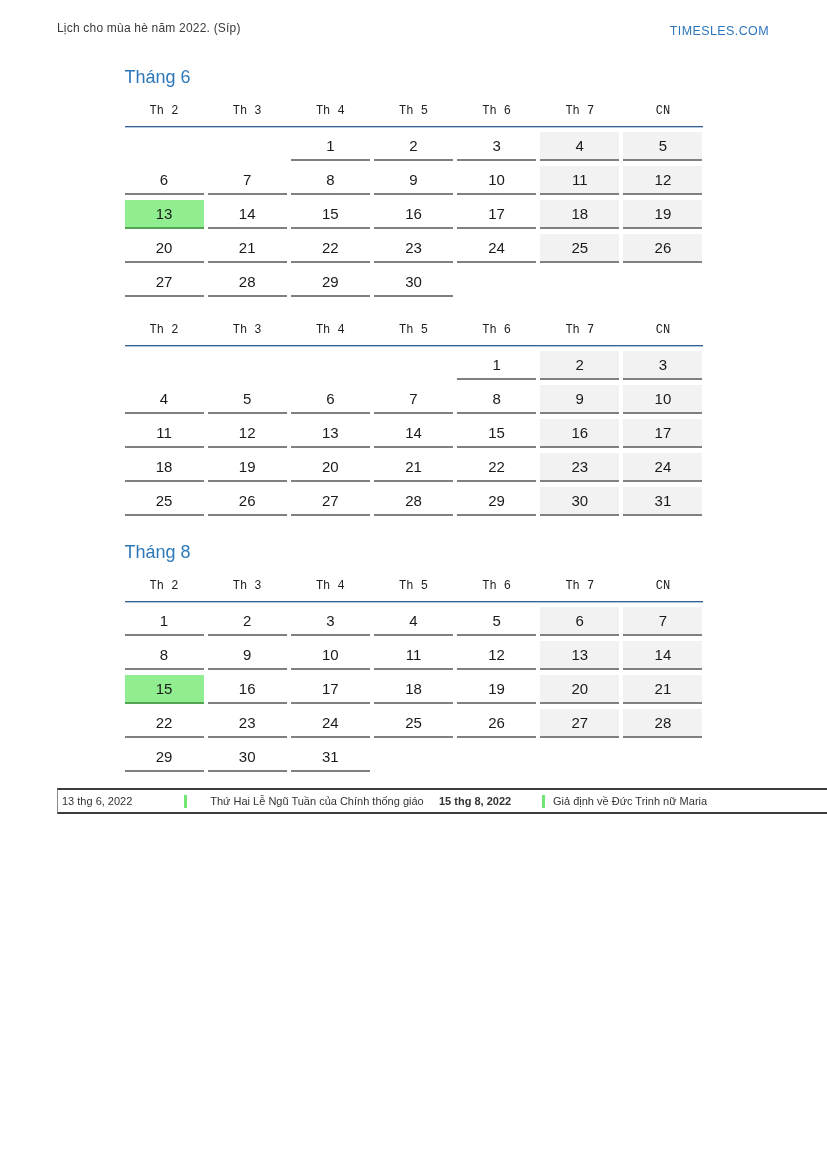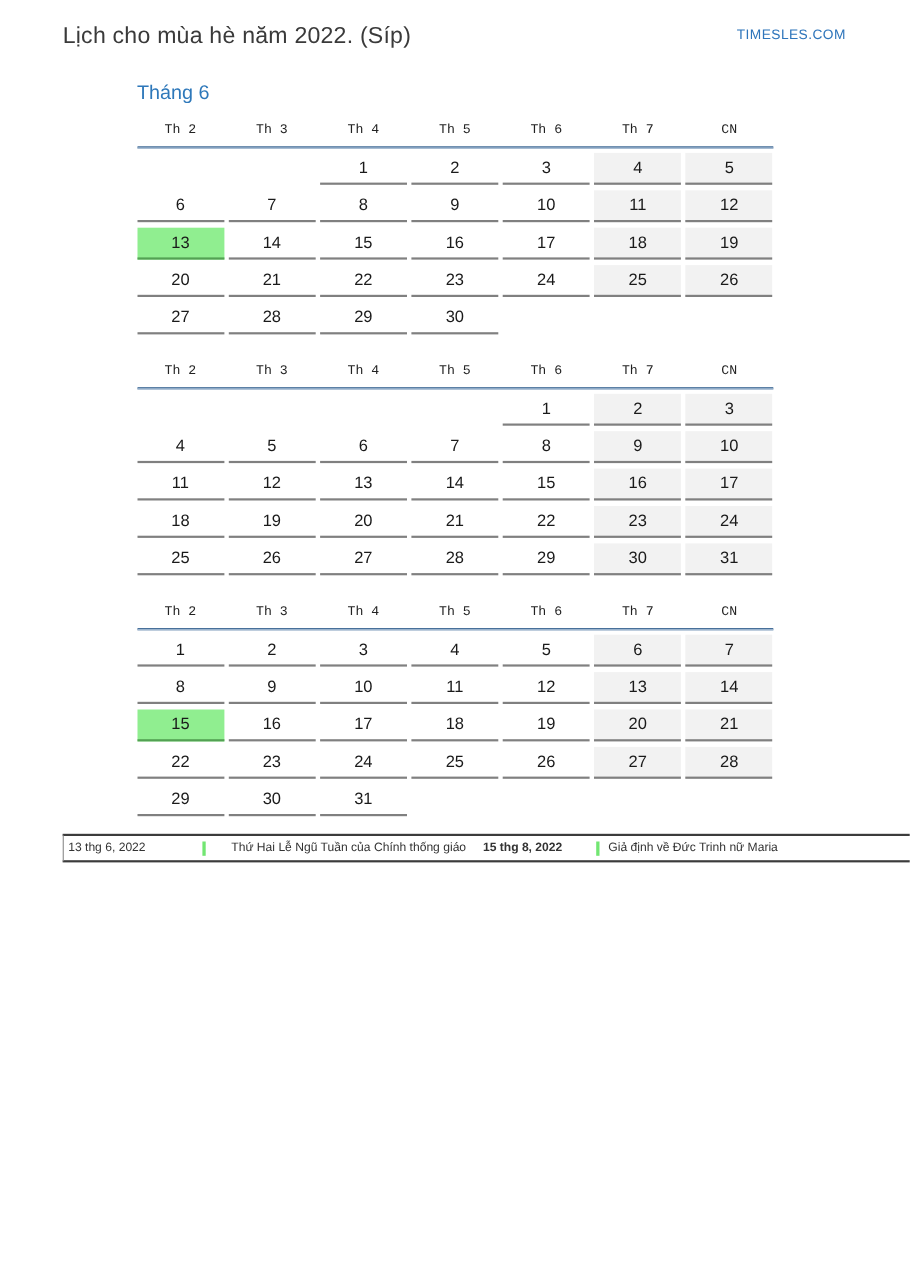--- a/index.html
+++ b/index.html
@@ -11,21 +11,21 @@
     position: relative;
     overflow: hidden;
   }
   .page-header {
     display: flex;
     justify-content: space-between;
     align-items: flex-start;
     padding: 21px 58px 0 57px;
   }
   .page-title {
-    font-size: 21px;
+    font-size: 12px;
     font-weight: normal;
     color: #3a3a3a;
     letter-spacing: 0.2px;
   }
   .site-link {
     font-size: 12.5px;
     color: #2e75bb;
     text-decoration: none;
     letter-spacing: 0.4px;
     margin-top: 3px;
@@ -205,20 +205,21 @@
         <div class="cell">26</div>
         <div class="cell">27</div>
         <div class="cell">28</div>
         <div class="cell">29</div>
         <div class="cell weekend">30</div>
         <div class="cell weekend">31</div>
       </div>
   </section>
 
   <section class="month">
+    <h2 class="month-title">Tháng 8</h2>
     <div class="weekday-row">
         <div class="wd">Th 2</div>
         <div class="wd">Th 3</div>
         <div class="wd">Th 4</div>
         <div class="wd">Th 5</div>
         <div class="wd">Th 6</div>
         <div class="wd">Th 7</div>
         <div class="wd">CN</div>
       </div>
     <div class="blue-line"></div>

